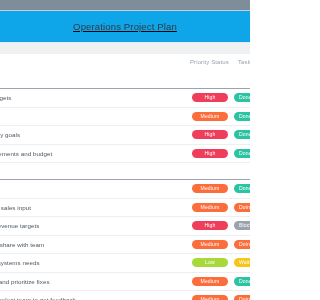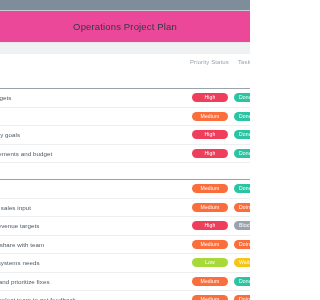--- a/index.html
+++ b/index.html
@@ -31,24 +31,25 @@
   }
   .topbar-shadow {
     height: 1px;
     background: #c9ced4;
     width: 100%;
   }
 
   
   .title-zone {
     height: 31px;
-    background: #ec4899;
+    background: #0ea5e9;
     display: flex;
     align-items: center;
     justify-content: center;
+    text-decoration: underline;
   }
   .doc-title {
     font-size: 9.5px;
     color: #2f3a45;
     letter-spacing: 0.15px;
     white-space: nowrap;
   }
 
   .title-rule {
     height: 1px;

